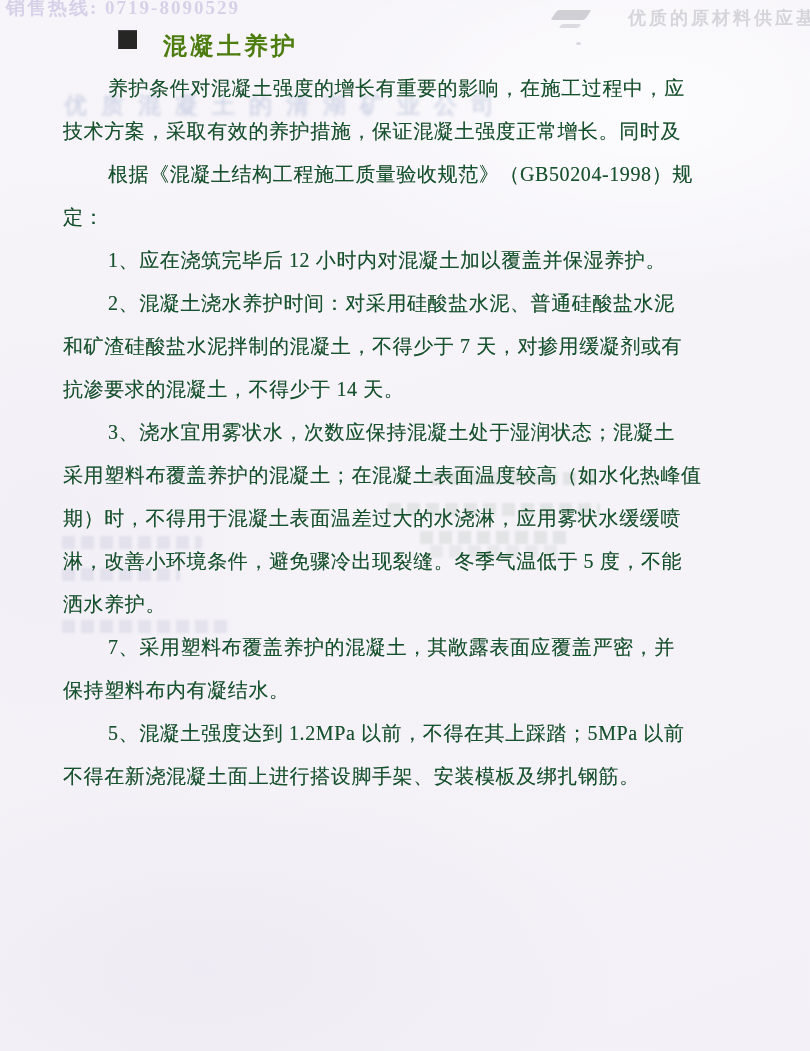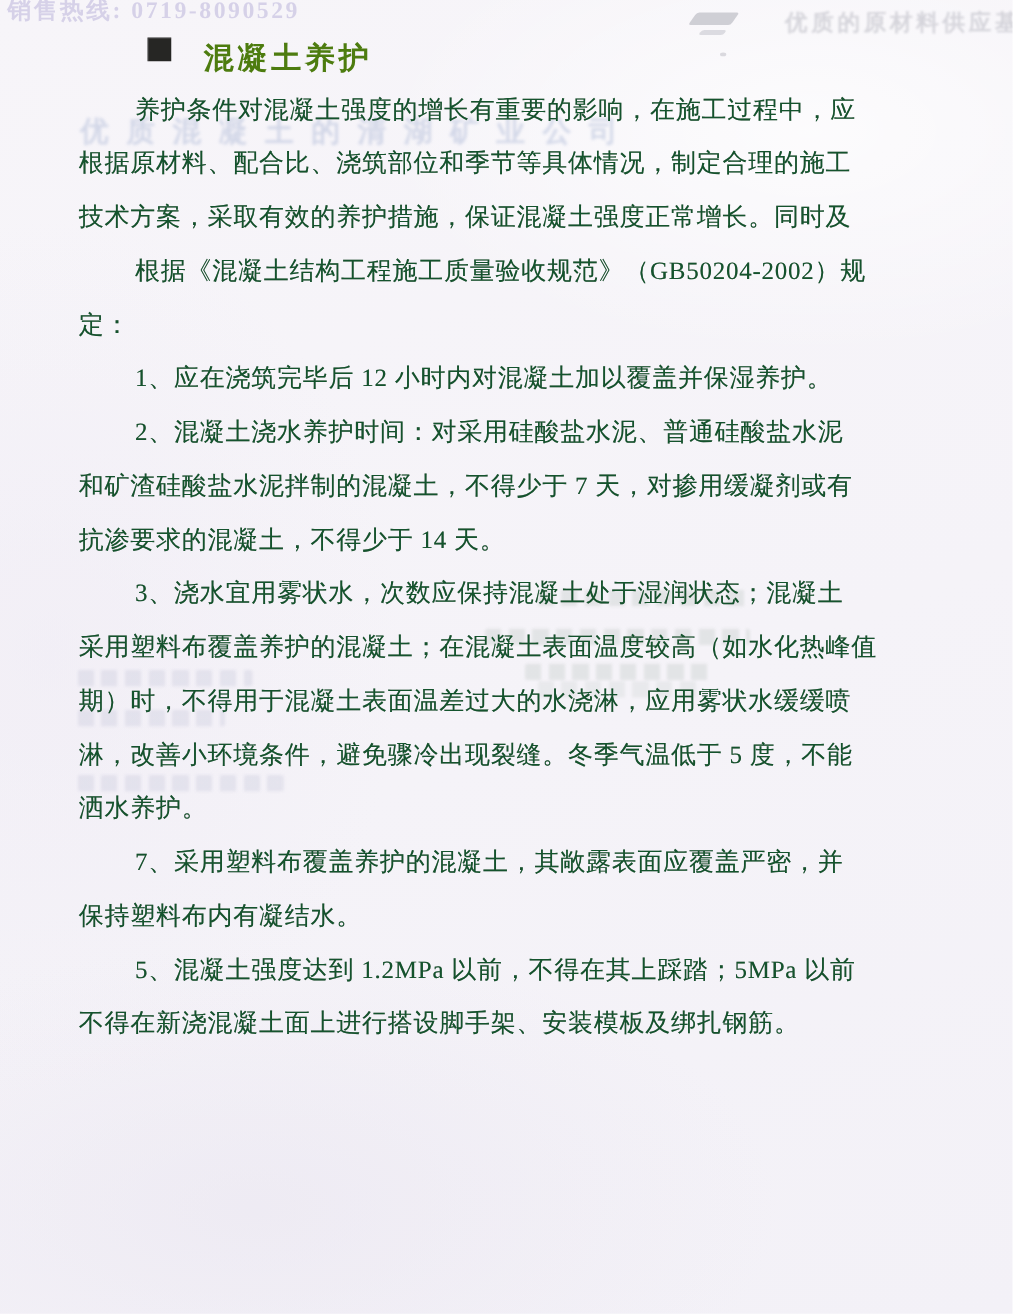--- a/index.html
+++ b/index.html
@@ -125,23 +125,22 @@
 <div class="smudge blue" style="left:62px; top:620px; width:165px;"></div>
 <div class="smudge" style="left:430px; top:545px; width:130px; opacity:0.4;"></div>
 
 <div class="heading">
   <span class="bullet"></span>
   <span class="heading-text">混凝土养护</span>
 </div>
 
 <div class="doc-body">
   <div class="ln indent">养护条件对混凝土强度的增长有重要的影响，在施工过程中，应</div>
-  <div class="ln">根据原材料、配合比、浇筑部位和季节等具体情况，制定合理的施工</div>
   <div class="ln">技术方案，采取有效的养护措施，保证混凝土强度正常增长。同时及</div>
-  <div class="ln indent">根据《混凝土结构工程施工质量验收规范》（GB50204-2002）规</div>
+  <div class="ln indent">根据《混凝土结构工程施工质量验收规范》（GB50204-1998）规</div>
   <div class="ln">定：</div>
   <div class="ln indent">1、应在浇筑完毕后 12 小时内对混凝土加以覆盖并保湿养护。</div>
   <div class="ln indent">2、混凝土浇水养护时间：对采用硅酸盐水泥、普通硅酸盐水泥</div>
   <div class="ln">和矿渣硅酸盐水泥拌制的混凝土，不得少于 7 天，对掺用缓凝剂或有</div>
   <div class="ln">抗渗要求的混凝土，不得少于 14 天。</div>
   <div class="ln indent">3、浇水宜用雾状水，次数应保持混凝土处于湿润状态；混凝土</div>
   <div class="ln">采用塑料布覆盖养护的混凝土；在混凝土表面温度较高（如水化热峰值</div>
   <div class="ln">期）时，不得用于混凝土表面温差过大的水浇淋，应用雾状水缓缓喷</div>
   <div class="ln">淋，改善小环境条件，避免骤冷出现裂缝。冬季气温低于 5 度，不能</div>
   <div class="ln">洒水养护。</div>

